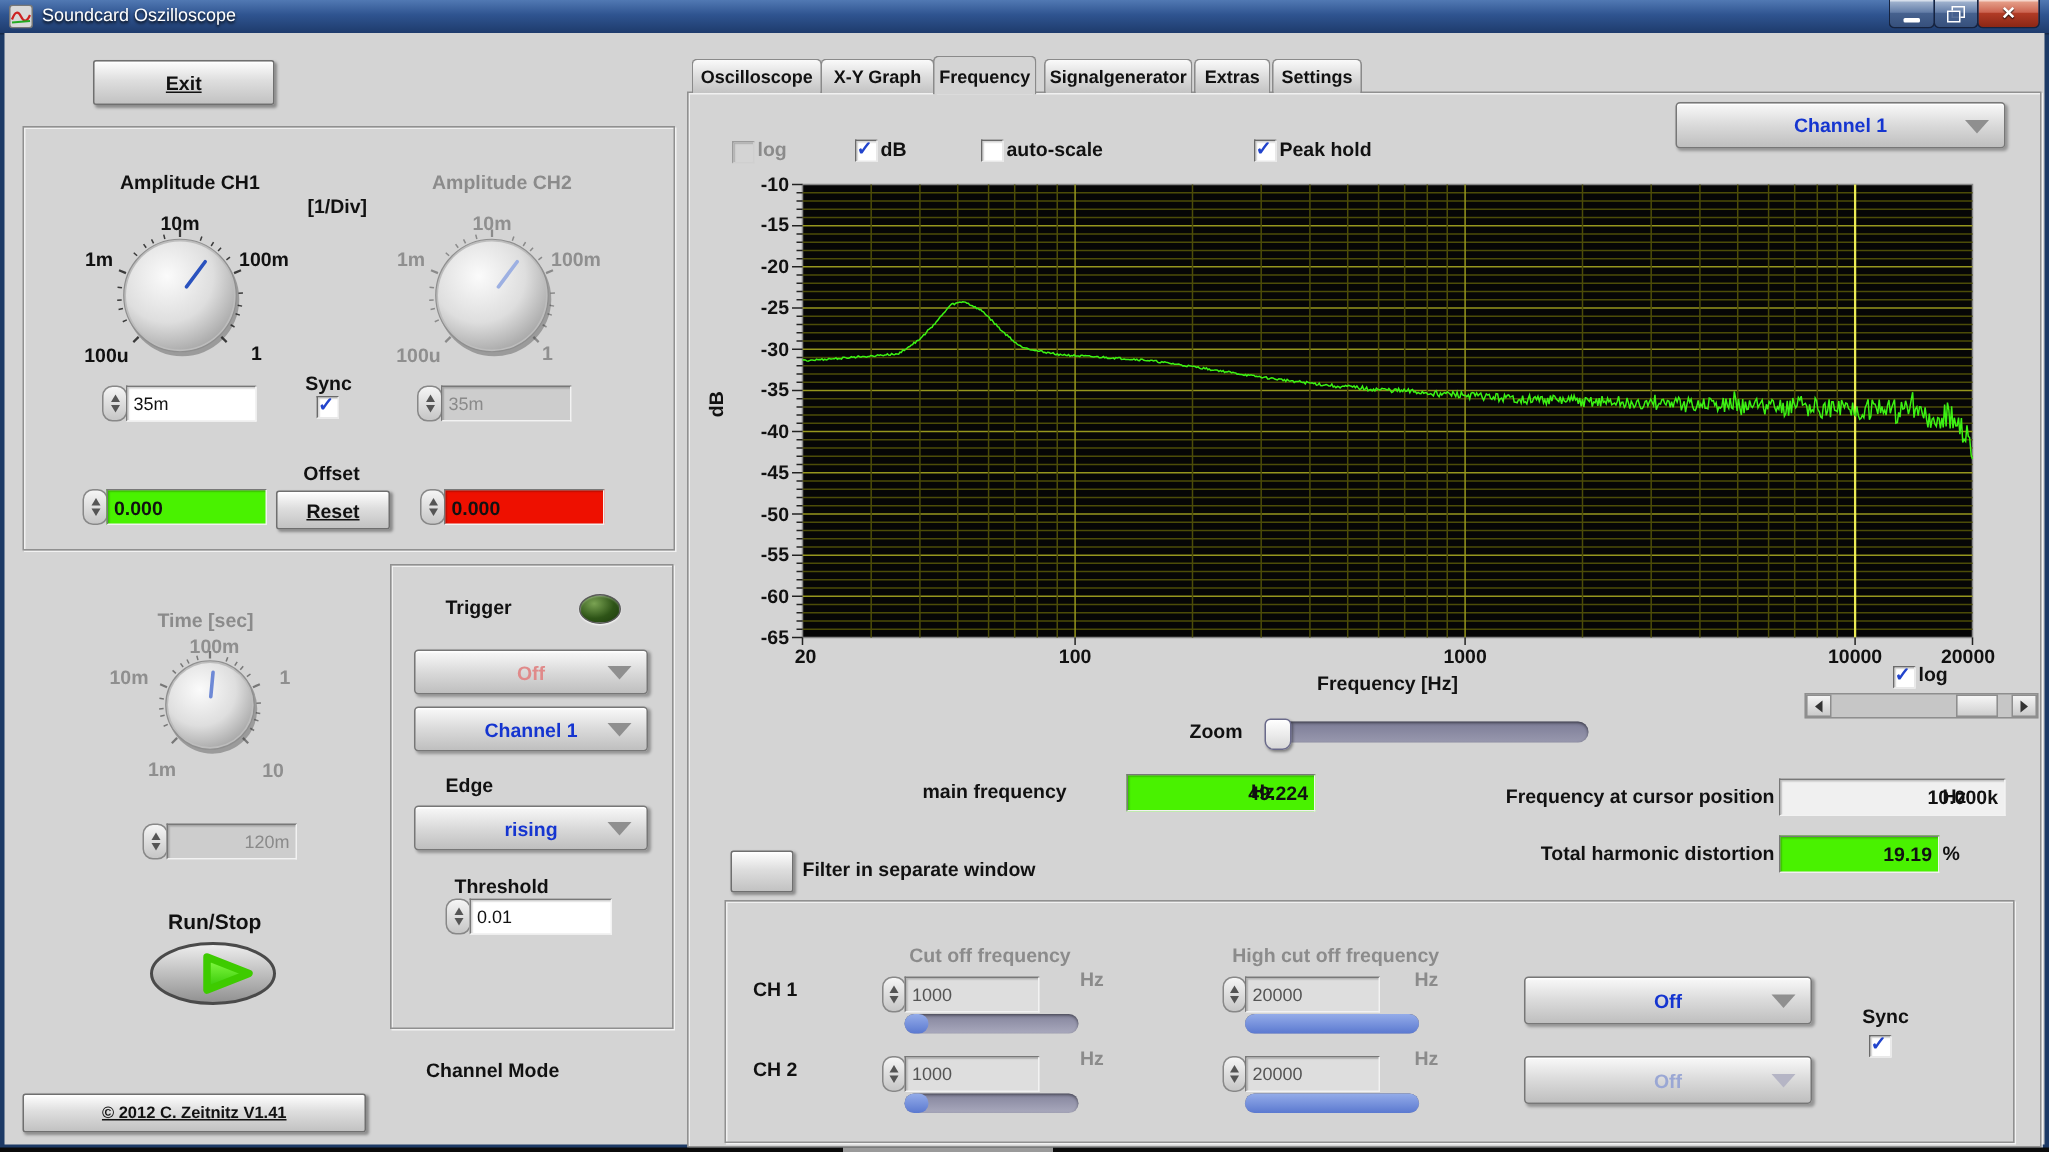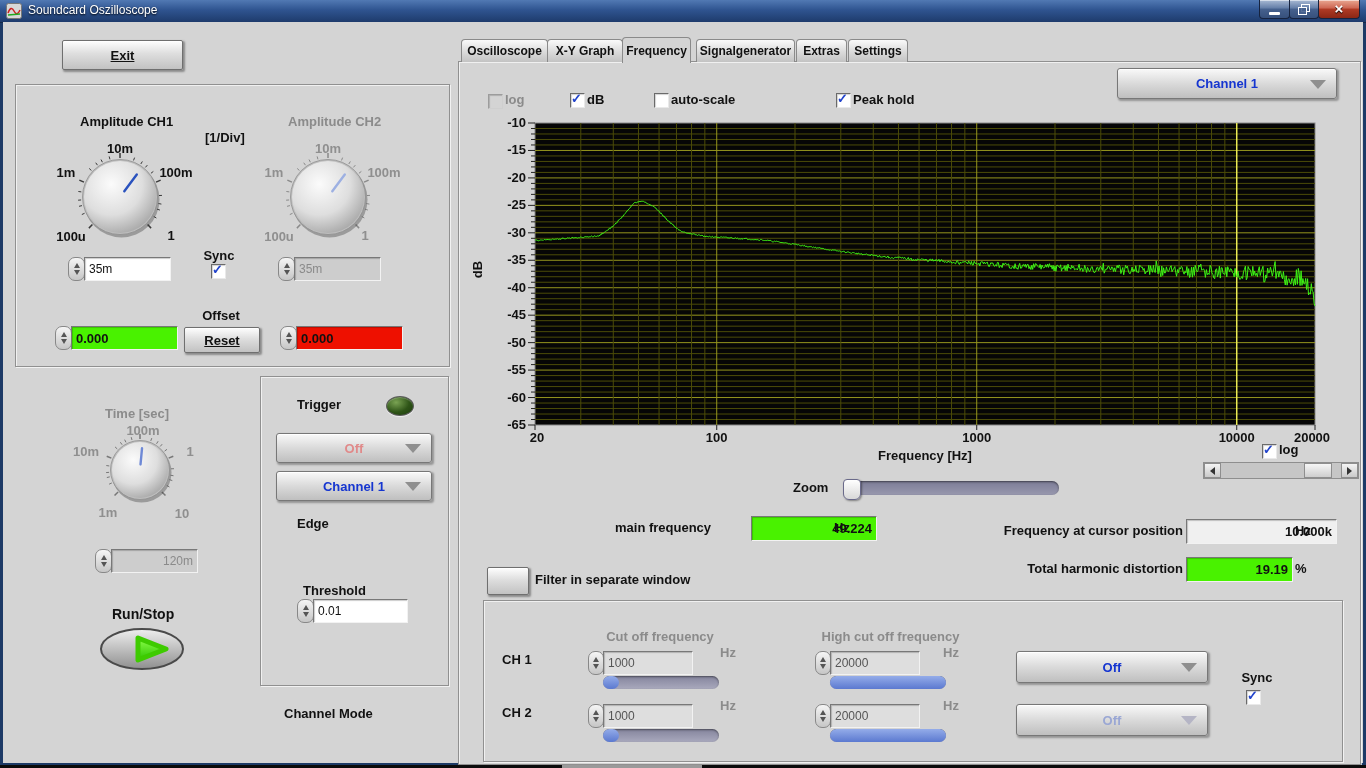--- a/index.html
+++ b/index.html
@@ -292,35 +292,42 @@
   <span class="led" style="left:386px;top:396px;width:26px;height:18px;"></span>
   <div class="dd trigoff" style="left:276px;top:433px;width:154px;height:28px;">
     <span class="txt">Off</span>
       <span class="arr"></span>
   </div>
   <div class="dd" style="left:276px;top:471px;width:154px;height:28px;">
     <span class="txt">Channel 1</span>
       <span class="arr"></span>
   </div>
   <span class="lbl" style="left:297px;top:516px;">Edge</span>
+  <div class="dd" style="left:276px;top:537px;width:154px;height:28px;">
+    <span class="txt">rising</span>
+      <span class="arr"></span>
+  </div>
   <span class="lbl" style="left:303px;top:583px;">Threshold</span>
   <div class="spin" style="left:297px;top:599px;width:15px;height:22px;">
       <span class="up"></span>
       <span class="dn"></span>
     </div>
   <div class="field" style="left:313px;top:599px;width:85px;height:22px;">
       <span>0.01</span>
     </div>
 
   <span class="lbl" style="left:112px;top:606px;font-size:14px;">Run/Stop</span>
   <svg class="abs" width="88" height="47" style="left:98px;top:625px;">
     <ellipse cx="44" cy="24" rx="41" ry="20" fill="url(#rsGrad)" stroke="#4a4a4a" stroke-width="2"></ellipse>
     <path d="M40 13 L68 24 L40 35 Z" fill="url(#playGrad)" stroke="#3ecb00" stroke-width="5" stroke-linejoin="round"></path>
   </svg>
 
+  <div class="btn" style="left:15px;top:729px;width:227px;height:24px;font-size:11px;">
+    <span>© 2012   C. Zeitnitz V1.41</span>
+  </div>
 
   <span class="lbl" style="left:284px;top:706px;">Channel Mode</span>
 
   <div class="panel" style="left:458px;top:61px;width:901px;height:702px;background:#d4d4d4;"></div>
   <div class="tab" style="left:461px;top:39px;width:85px;height:22px;">
       <span>Oscilloscope</span>
     </div>
   <div class="tab" style="left:547px;top:39px;width:74px;height:22px;">
       <span>X-Y Graph</span>
     </div>

